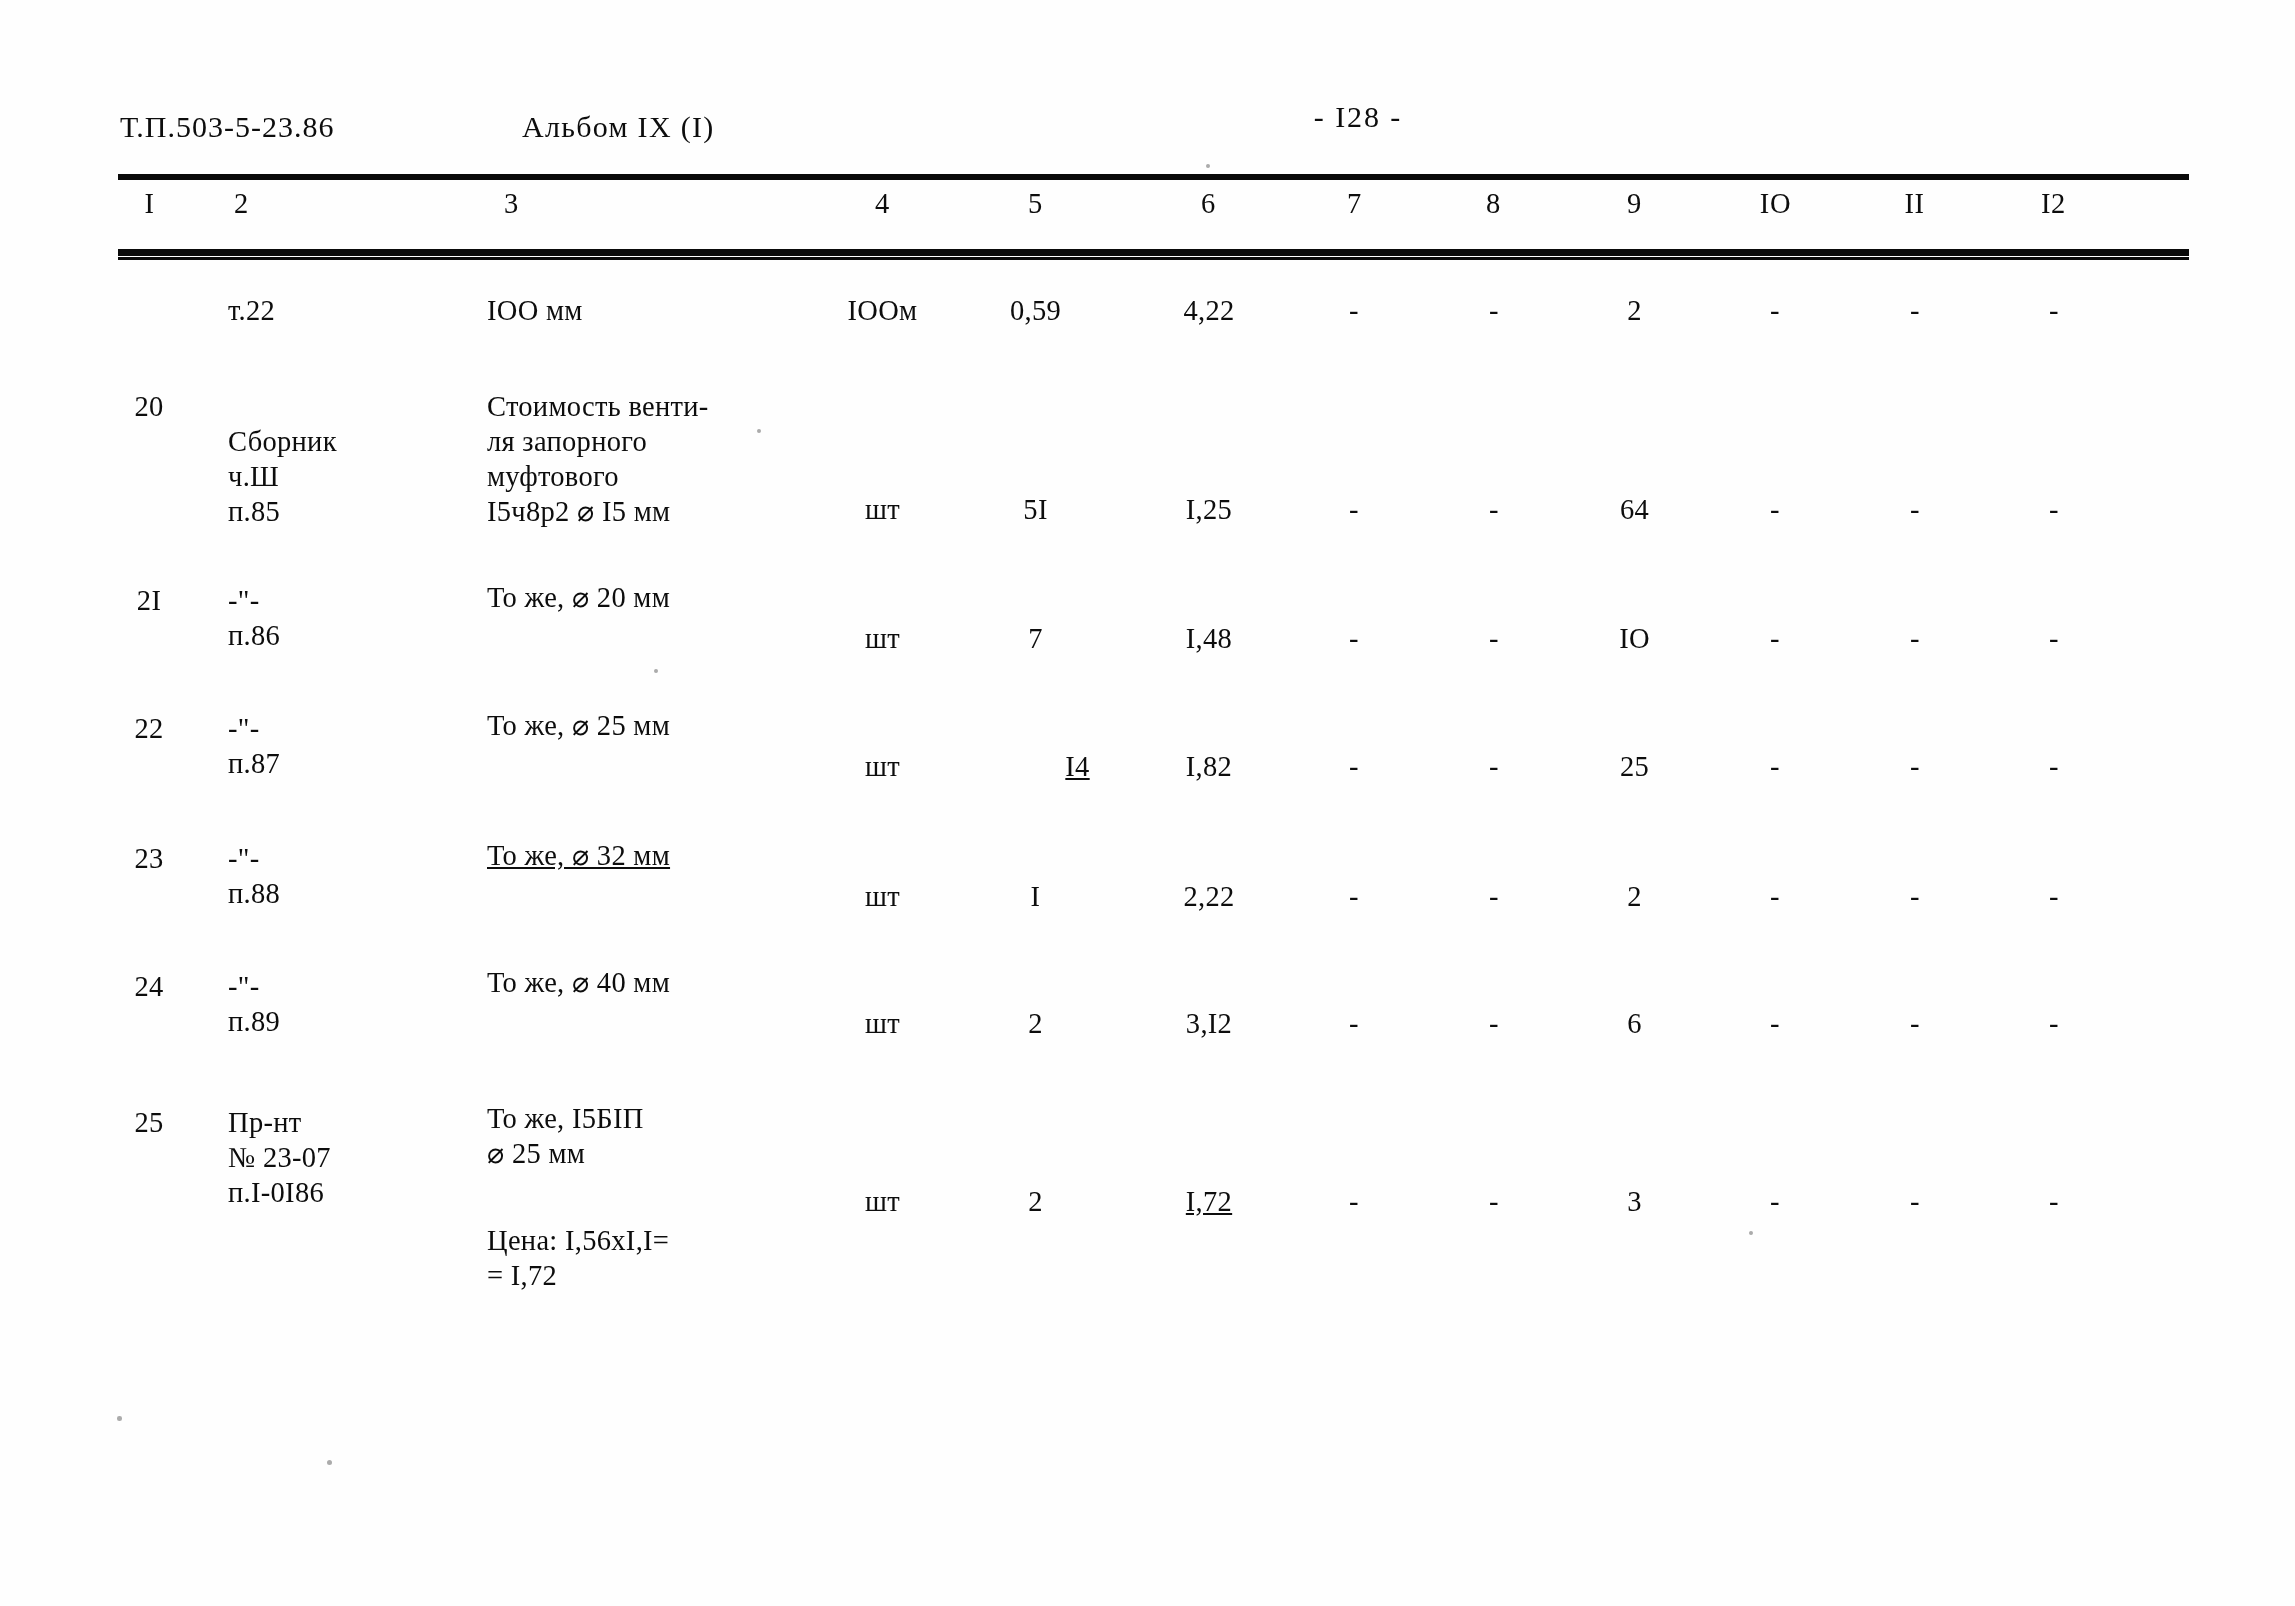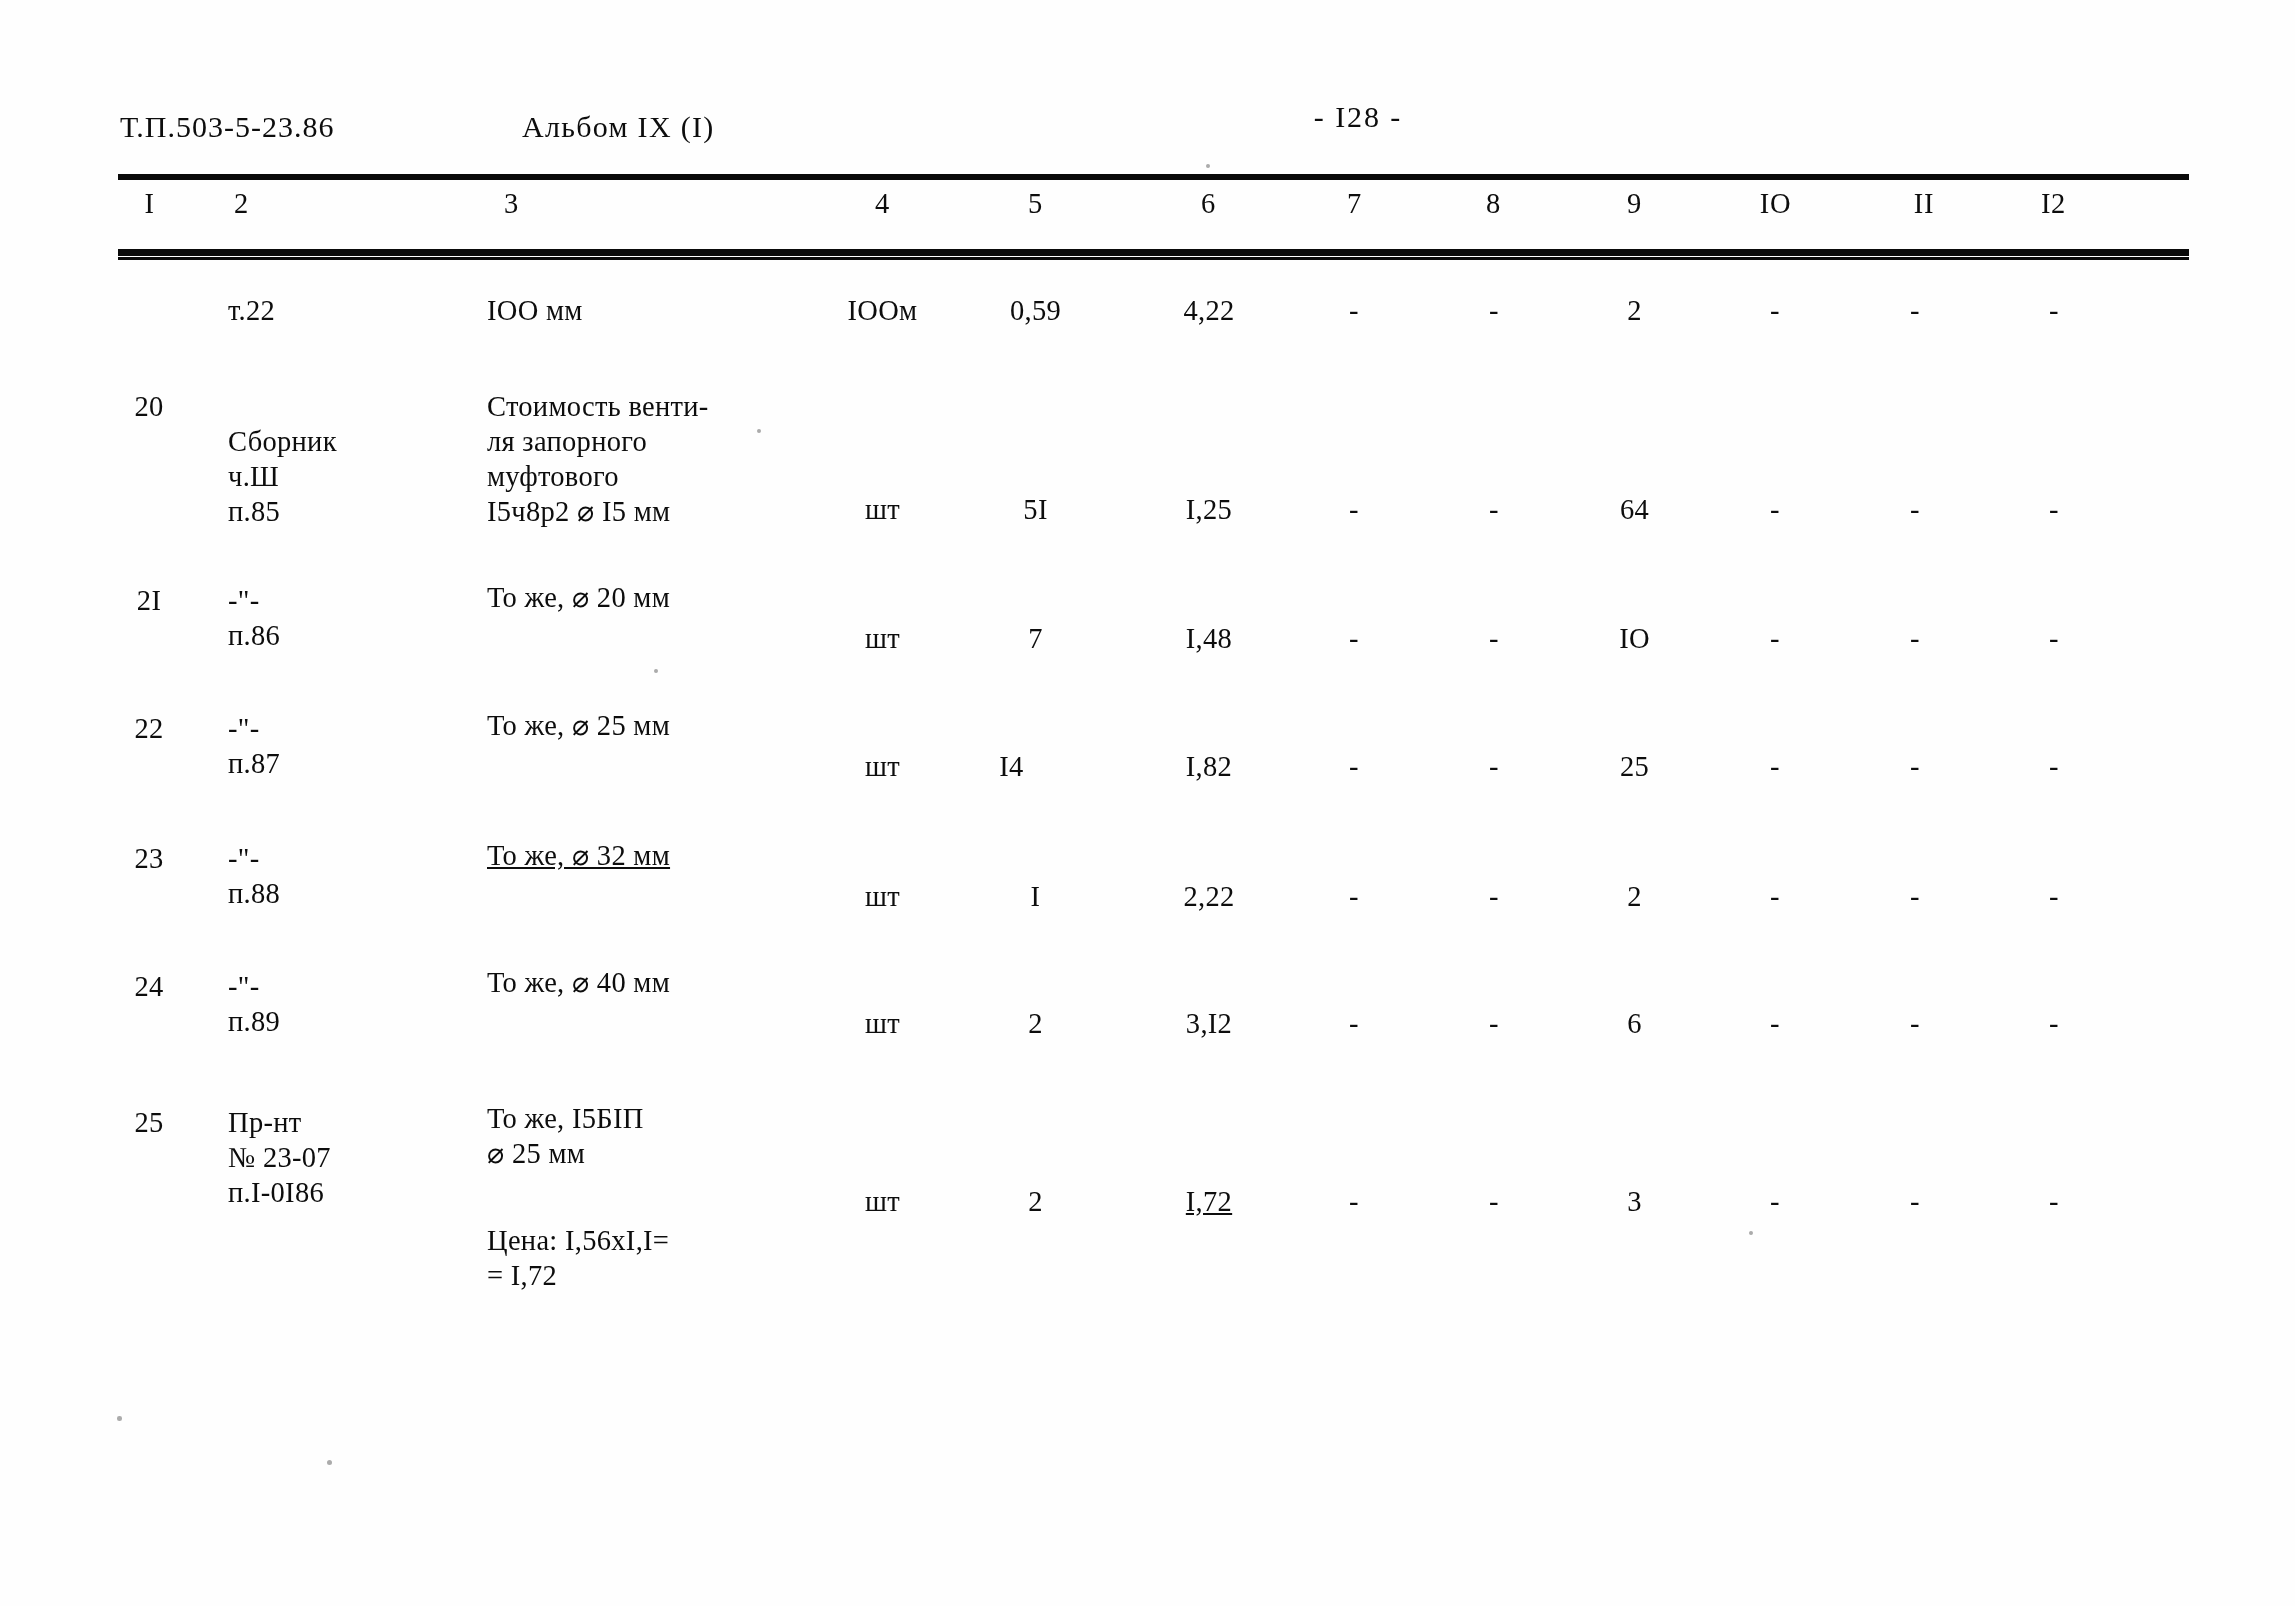--- a/index.html
+++ b/index.html
@@ -124,21 +124,21 @@
       <div class="colhead" style="left: 130px; width: 39px; text-align: center;">I</div>
       <div class="colhead" style="left: 222px; width: 39px; text-align: center;">2</div>
       <div class="colhead" style="left: 492px; width: 39px; text-align: center;">3</div>
       <div class="colhead" style="left: 863px; width: 39px; text-align: center;">4</div>
       <div class="colhead" style="left: 1016px; width: 39px; text-align: center;">5</div>
       <div class="colhead" style="left: 1189px; width: 39px; text-align: center;">6</div>
       <div class="colhead" style="left: 1335px; width: 39px; text-align: center;">7</div>
       <div class="colhead" style="left: 1474px; width: 39px; text-align: center;">8</div>
       <div class="colhead" style="left: 1615px; width: 39px; text-align: center;">9</div>
       <div class="colhead" style="left: 1756px; width: 39px; text-align: center;">IO</div>
-      <div class="colhead" style="left: 1895px; width: 39px; text-align: right;">II</div>
+      <div class="colhead" style="left: 1895px; width: 39px; text-align: center;">II</div>
       <div class="colhead" style="left: 2034px; width: 39px; text-align: center;">I2</div>
     </div>
 
   <div class="tbody" id="tbody">
       <div class="cell left" style="top: 293px; left: 228px;">т.22</div>
       <div class="cell left" style="top: 293px; left: 487px;">IOO мм</div>
       <div class="cell center" style="top: 293px; left: 824px; width: 117px;">IOOм</div>
       <div class="cell center" style="top: 293px; left: 977px; width: 117px;">0,59</div>
       <div class="cell center" style="top: 293px; left: 1144px; width: 130px;">4,22</div>
       <div class="cell center" style="top: 293px; left: 1302px; width: 104px;">-</div>
@@ -175,21 +175,21 @@
       <div class="cell center" style="top: 621px; left: 1442px; width: 104px;">-</div>
       <div class="cell center" style="top: 621px; left: 1576px; width: 117px;">IO</div>
       <div class="cell center" style="top: 621px; left: 1723px; width: 104px;">-</div>
       <div class="cell center" style="top: 621px; left: 1863px; width: 104px;">-</div>
       <div class="cell center" style="top: 621px; left: 2002px; width: 104px;">-</div>
       <div class="cell center" style="top: 711px; left: 110px; width: 78px;">22</div>
       <div class="cell left" style="top: 711px; left: 228px;">-"-
 п.87</div>
       <div class="cell left" style="top: 708px; left: 487px;">То же, ⌀ 25 мм</div>
       <div class="cell center" style="top: 749px; left: 824px; width: 117px;">шт</div>
-      <div class="cell center" style="top: 749px; left: 953px; width: 117px;">I4</div>
+      <div class="cell center" style="top: 749px; left: 1019px; width: 117px; text-decoration: underline;">I4</div>
       <div class="cell center" style="top: 749px; left: 1144px; width: 130px;">I,82</div>
       <div class="cell center" style="top: 749px; left: 1302px; width: 104px;">-</div>
       <div class="cell center" style="top: 749px; left: 1442px; width: 104px;">-</div>
       <div class="cell center" style="top: 749px; left: 1576px; width: 117px;">25</div>
       <div class="cell center" style="top: 749px; left: 1723px; width: 104px;">-</div>
       <div class="cell center" style="top: 749px; left: 1863px; width: 104px;">-</div>
       <div class="cell center" style="top: 749px; left: 2002px; width: 104px;">-</div>
       <div class="cell center" style="top: 841px; left: 110px; width: 78px;">23</div>
       <div class="cell left" style="top: 841px; left: 228px;">-"-
 п.88</div>

